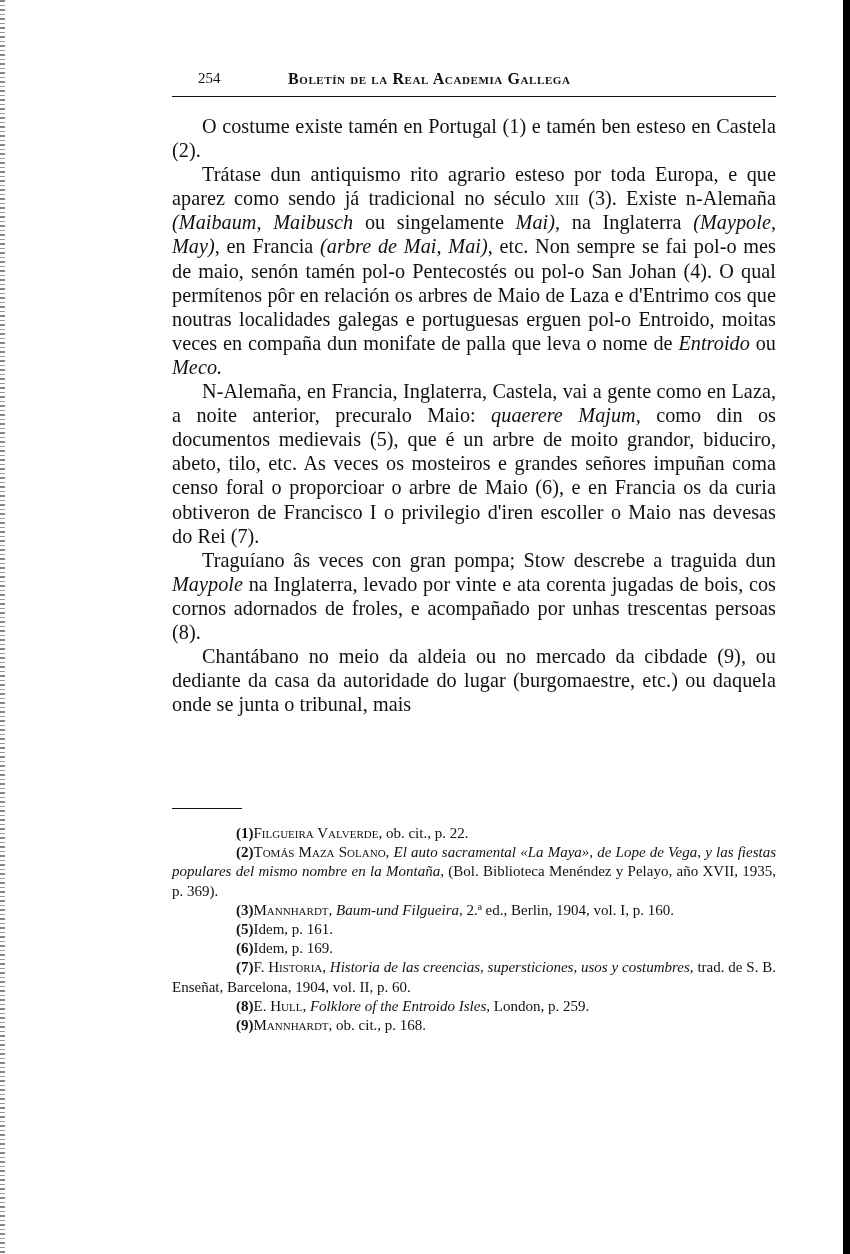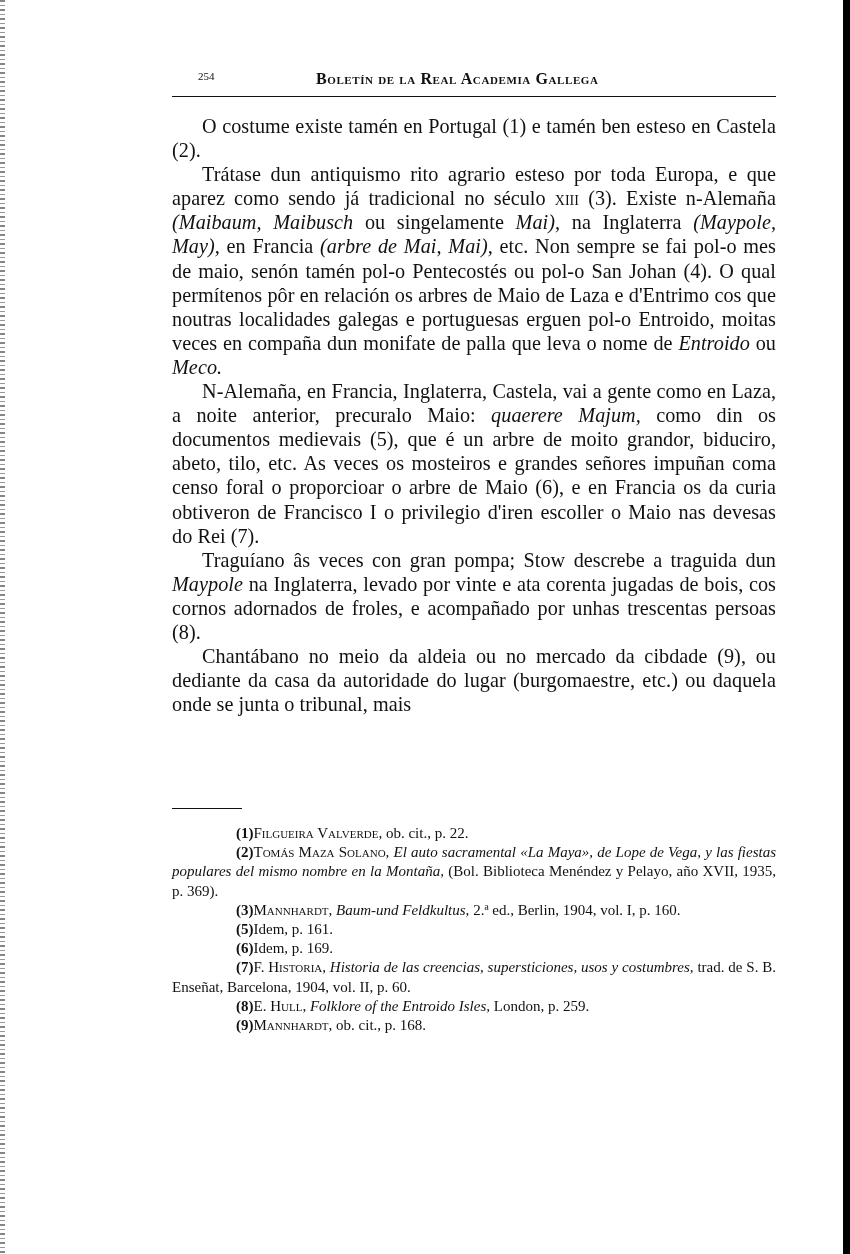--- a/index.html
+++ b/index.html
@@ -36,25 +36,25 @@
   }
   .running-head {
     position: relative;
     height: 32px;
     border-bottom: 1.5px solid #111;
   }
   .page-number {
     position: absolute;
     left: 26px;
     top: 6px;
-    font-size: 11px;
+    font-size: 15px;
   }
   .journal-title {
     position: absolute;
-    left: 144px;
+    left: 116px;
     top: 6px;
     font-size: 16px;
     font-variant: small-caps;
     letter-spacing: 0.6px;
     font-weight: bold;
   }
   .body-text {
     margin-top: 17px;
     font-size: 20.2px;
     line-height: 24.1px;
@@ -116,19 +116,19 @@
       <p><span>Traguíano âs veces con gran pompa; Stow descrebe a traguida dun </span><i>Maypole</i><span> na Inglaterra, levado por vinte e ata corenta jugadas de bois, cos cornos adornados de froles, e acompañado por unhas trescentas persoas (8).</span></p>
       <p><span>Chantábano no meio da aldeia ou no mercado da cibdade (9), ou dediante da casa da autoridade do lugar (burgomaestre, etc.) ou daquela onde se junta o tribunal, mais</span></p>
     </div>
 </div>
 
 <div class="fn-rule"></div>
 
 <div class="footnotes" id="footnotes">
     <p><span class="fn-num">(1)</span><span class="fn-author">Filgueira Valverde,</span><span> ob. cit., p. 22.</span></p>
     <p><span class="fn-num">(2)</span><span class="fn-author">Tomás Maza Solano,</span><i> El auto sacramental «La Maya», de Lope de Vega, y las fiestas populares del mismo nombre en la Montaña,</i><span> (Bol. Biblioteca Menéndez y Pelayo, año XVII, 1935, p. 369).</span></p>
-    <p><span class="fn-num">(3)</span><span class="fn-author">Mannhardt,</span><i> Baum-und Feldkultus,</i><span> 2.ª ed., Berlin, 1904, vol. I, p. 160.</span></p>
+    <p><span class="fn-num">(3)</span><span class="fn-author">Mannhardt,</span><i> Baum-und Filgueira,</i><span> 2.ª ed., Berlin, 1904, vol. I, p. 160.</span></p>
     <p><span class="fn-num">(5)</span><span>Idem, p. 161.</span></p>
     <p><span class="fn-num">(6)</span><span>Idem, p. 169.</span></p>
     <p><span class="fn-num">(7)</span><span class="fn-author">F. Historia,</span><i> Historia de las creencias, supersticiones, usos y costumbres,</i><span> trad. de S. B. Enseñat, Barcelona, 1904, vol. II, p. 60.</span></p>
     <p><span class="fn-num">(8)</span><span class="fn-author">E. Hull,</span><i> Folklore of the Entroido Isles,</i><span> London, p. 259.</span></p>
     <p><span class="fn-num">(9)</span><span class="fn-author">Mannhardt,</span><span> ob. cit., p. 168.</span></p>
   </div>
 
 </body></html>

